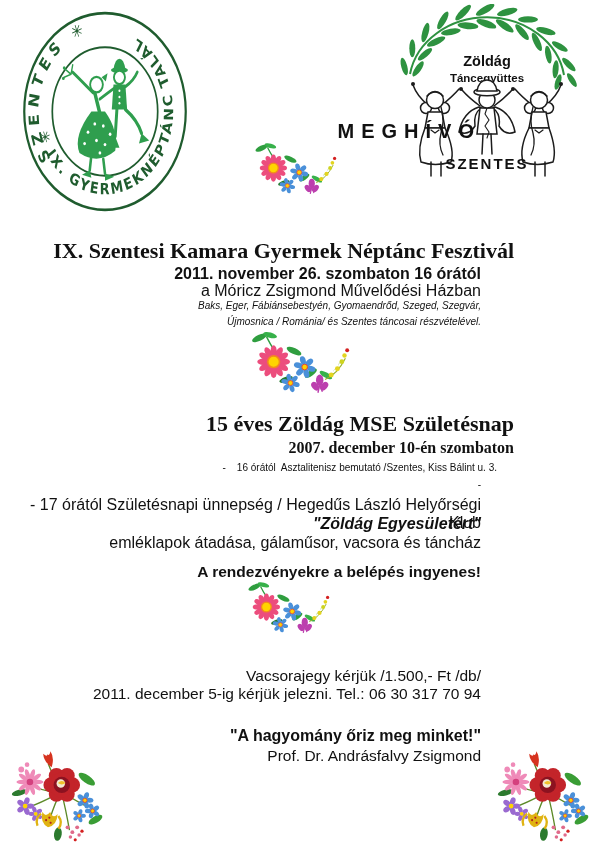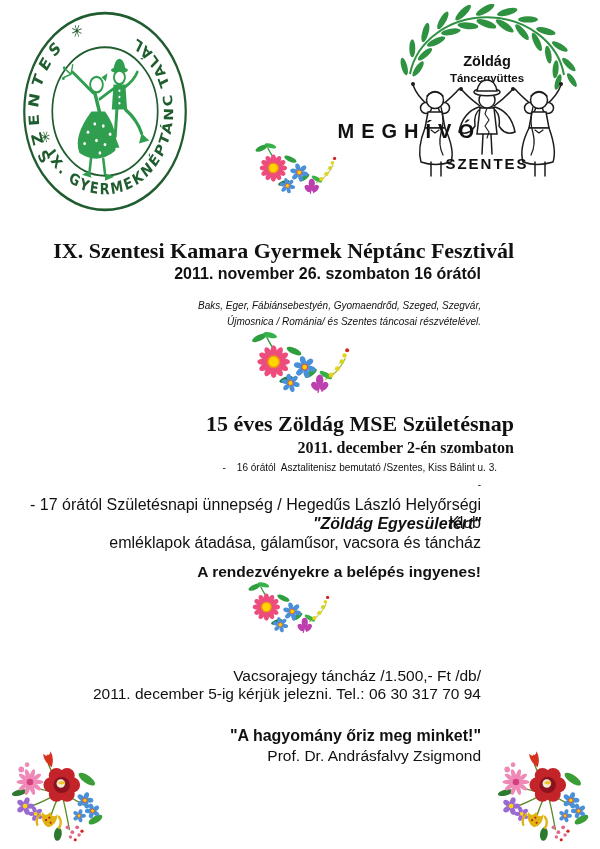--- a/index.html
+++ b/index.html
@@ -360,41 +360,42 @@
   </svg>
 
   <div class="abs meghivo">MEGHÍVÓ</div>
 
   <svg class="deco" style="left:245px;top:140px" width="104" height="59" viewBox="0 0 140 80">
       <use href="#flower-chain"></use>
     </svg>
 
   <div class="abs serif b f22" style="top:231px">IX. Szentesi Kamara Gyermek Néptánc Fesztivál</div>
   <div class="abs b f16" style="top:257px">2011. november 26. szombaton 16 órától</div>
+  <div class="abs f16" style="top:274px">a Móricz Zsigmond Művelődési Házban</div>
   <div class="abs i f15" style="top:292px">Baks, Eger, Fábiánsebestyén, Gyomaendrőd, Szeged, Szegvár,</div>
   <div class="abs i f15" style="top:308px">Újmosnica / Románia/ és Szentes táncosai részvételével.</div>
 
   <svg class="deco" style="left:240px;top:328px" width="124" height="71" viewBox="0 0 140 80">
       <use href="#flower-chain"></use>
     </svg>
 
   <div class="abs serif b f21" style="top:404px">15 éves Zöldág MSE Születésnap</div>
-  <div class="abs serif b f16" style="top:431px">2011. december 2-én szombaton</div>
+  <div class="abs serif b f16" style="top:431px">2007. december 10-én szombaton</div>
   <div class="abs f15 pre" style="top:454px">-    16 órától  Asztalitenisz bemutató /Szentes, Kiss Bálint u. 3.</div>
   <div class="abs f15" style="top:471px">-</div>
   <div class="abs f16" style="top:488px">- 17 órától Születésnapi ünnepség / Hegedűs László Helyőrségi Klub</div>
   <div class="abs b i f16" style="top:507px">"Zöldág Egyesületért"</div>
   <div class="abs f16" style="top:526px">emléklapok átadása, gálaműsor, vacsora és táncház</div>
   <div class="abs b f155" style="top:555px">A rendezvényekre a belépés ingyenes!</div>
 
   <svg class="deco" style="left:238px;top:579px" width="104" height="59" viewBox="0 0 140 80">
       <use href="#flower-chain"></use>
     </svg>
 
-  <div class="abs f155" style="top:659px">Vacsorajegy táncház /1.500,- Ft /db/</div>
+  <div class="abs f155" style="top:659px">Vacsorajegy kérjük /1.500,- Ft /db/</div>
   <div class="abs f155" style="top:677px">2011. december 5-ig kérjük jelezni. Tel.: 06 30 317 70 94</div>
 
   <div class="abs b f16" style="top:719px">"A hagyomány őriz meg minket!"</div>
   <div class="abs f155" style="top:739px">Prof. Dr. Andrásfalvy Zsigmond</div>
 
   <svg class="deco" style="left:2px;top:750px" width="106" height="92" viewBox="0 0 110 95">
       <use href="#bouquet"></use>
     </svg>
   <svg class="deco" style="left:488px;top:750px" width="106" height="92" viewBox="0 0 110 95">
       <use href="#bouquet"></use>

